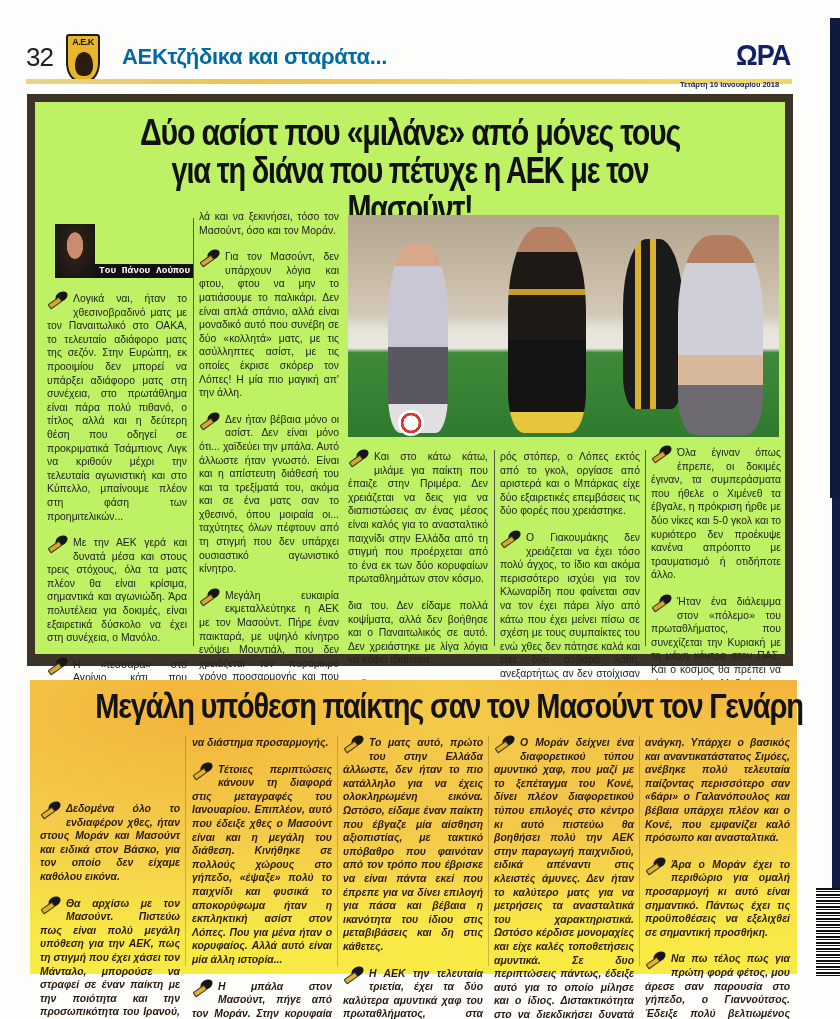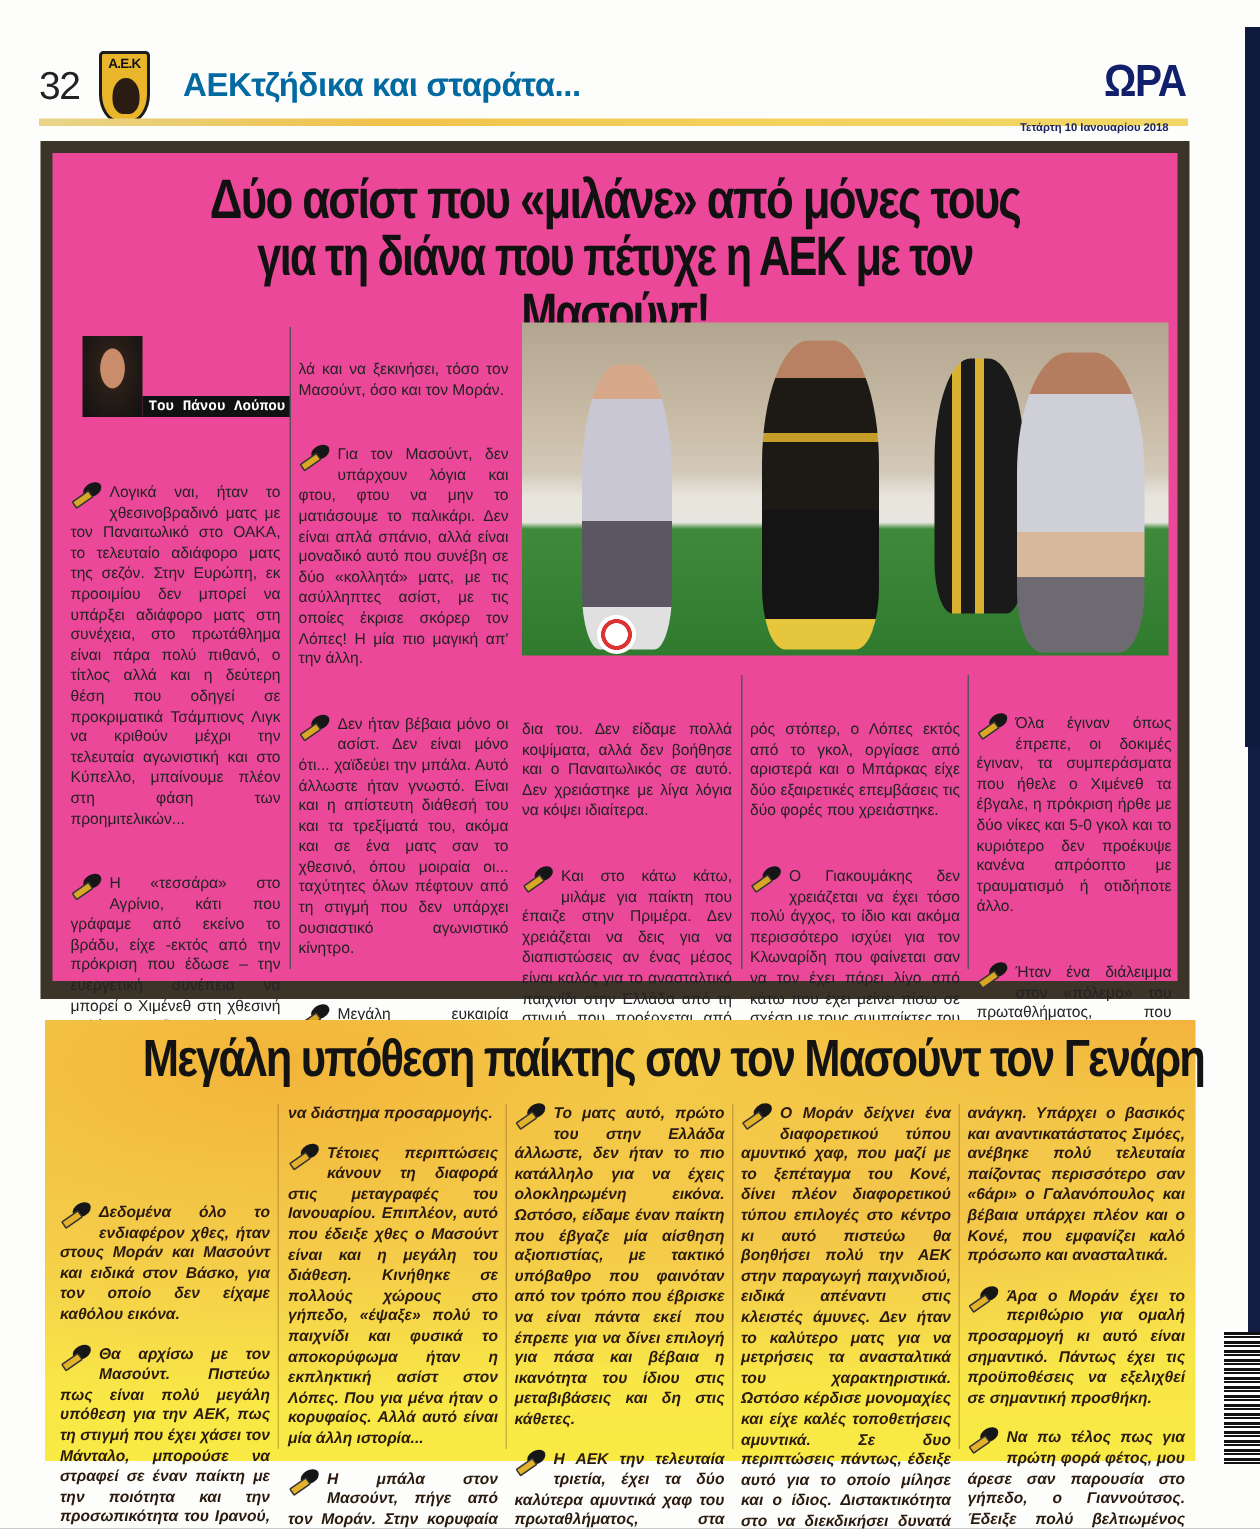--- a/index.html
+++ b/index.html
@@ -18,27 +18,27 @@
   .hdr-date { position: absolute; left: 680px; top: 80px; font-size: 7.5px; font-weight: bold; color: #1a2360; }
 
   
   .edge-strip { position: absolute; left: 830px; top: 18px; width: 10px; height: 480px; background: #101a3d; }
   .edge-strip2 { position: absolute; left: 832px; top: 498px; width: 8px; height: 400px; background: #141e44; }
   .barcode { position: absolute; left: 816px; top: 888px; width: 24px; height: 88px;
     background: repeating-linear-gradient(180deg,#111 0 2px,#fff 2px 3px,#111 3px 4px,#fff 4px 6px); }
 
   
   .frame1 { position: absolute; left: 27px; top: 94px; width: 766px; height: 572px; background: #3c3429; padding: 8px; }
-  .frame1-inner { position: absolute; left: 8px; top: 8px; right: 8px; bottom: 12px; background: #ec4899; }
+  .frame1-inner { position: absolute; left: 8px; top: 8px; right: 8px; bottom: 12px; background: #bef264; }
   .headline1 { position: absolute; left: 0; right: 0; top: 12px; text-align: center; font-family: "Liberation Sans", sans-serif; font-weight: bold; color: #111; line-height: 38px; }
   .headline1 .l1 { display: block; font-size: 37px; letter-spacing: -1.5px; transform: scaleX(0.82); }
   .headline1 .l2 { display: block; font-size: 37px; letter-spacing: -1.5px; transform: scaleX(0.78); }
 
   .col { position: absolute; font-size: 10.4px; line-height: 13.6px; color: #222; text-align: justify; }
-  .col p { margin-bottom: 13px; hyphens: auto; margin-top: 30px; }
+  .col p { margin-bottom: 13px; hyphens: auto; }
   .col p:last-child { margin-bottom: 0; }
   .mic { display: inline-block; width: 22px; height: 16px; float: left; margin: 0 4px 0 0; position: relative; }
   .mic::before { content: ""; position: absolute; left: 8px; top: 0; width: 13px; height: 9px; background: #161616; border-radius: 50%; transform: rotate(-30deg); }
   .mic::after { content: ""; position: absolute; left: 1px; top: 8px; width: 12px; height: 4px; background: #d9a625; border: 1px solid #333; transform: rotate(-35deg); border-radius: 1px; }
   .col-sep { position: absolute; width: 1px; background: #555; }
 
   .author1 { position: absolute; left: 20px; top: 122px; width: 130px; height: 54px; }
   .author-photo { position: absolute; left: 0; top: 0; width: 40px; height: 54px; background: radial-gradient(ellipse at 50% 40%, #c98d6b 0 28%, #2b1f18 30%, #111 100%); }
   .author-name { position: absolute; left: 40px; bottom: 0; height: 14px; padding: 0 4px; background: #111; color: #fff; font-size: 9.5px; font-weight: bold; line-height: 14px; white-space: nowrap; font-family: Liberation Mono, monospace; }
 
@@ -87,20 +87,21 @@
       <span class="l2">για τη διάνα που πέτυχε η ΑΕΚ με τον Μασούντ!</span>
     </h1>
 
     <div class="author1">
       <div class="author-photo"></div>
       <div class="author-name">Του Πάνου Λούπου</div>
     </div>
 
     <div class="col" style="left:12px; top:190px; width:140px;">
       <p><span class="mic"></span><span>Λογικά ναι, ήταν το χθεσινοβραδινό ματς με τον Παναιτωλικό στο ΟΑΚΑ, το τελευταίο αδιάφορο ματς της σεζόν. Στην Ευρώπη, εκ προοιμίου δεν μπορεί να υπάρξει αδιάφορο ματς στη συνέχεια, στο πρωτάθλημα είναι πάρα πολύ πιθανό, ο τίτλος αλλά και η δεύτερη θέση που οδηγεί σε προκριματικά Τσάμπιονς Λιγκ να κριθούν μέχρι την τελευταία αγωνιστική και στο Κύπελλο, μπαίνουμε πλέον στη φάση των προημιτελικών...</span></p>
+      <p><span class="mic"></span><span>Με την ΑΕΚ γερά και δυνατά μέσα και στους τρεις στόχους, όλα τα ματς πλέον θα είναι κρίσιμα, σημαντικά και αγωνιώδη. Άρα πολυτέλεια για δοκιμές, είναι εξαιρετικά δύσκολο να έχει στη συνέχεια, ο Μανόλο.</span></p>
       <p><span class="mic"></span><span>Η «τεσσάρα» στο Αγρίνιο, κάτι που γράφαμε από εκείνο το βράδυ, είχε -εκτός από την πρόκριση που έδωσε – την ευεργετική συνέπεια να μπορεί ο Χιμένεθ στη χθεσινή ρεβάνς, να ξεκουράσει τους βασικούς, να δώσει ευκαιρίες σε παιδιά με μικρότερο χρόνο συμμετοχής, αλ-</span></p>
     </div>
     <div class="col-sep" style="left:158px; top:116px; height:428px;"></div>
 
     <div class="col" style="left:164px; top:108px; width:140px;">
       <p><span>λά και να ξεκινήσει, τόσο τον Μασούντ, όσο και τον Μοράν.</span></p>
       <p><span class="mic"></span><span>Για τον Μασούντ, δεν υπάρχουν λόγια και φτου, φτου να μην το ματιάσουμε το παλικάρι. Δεν είναι απλά σπάνιο, αλλά είναι μοναδικό αυτό που συνέβη σε δύο «κολλητά» ματς, με τις ασύλληπτες ασίστ, με τις οποίες έκρισε σκόρερ τον Λόπες! Η μία πιο μαγική απ' την άλλη.</span></p>
       <p><span class="mic"></span><span>Δεν ήταν βέβαια μόνο οι ασίστ. Δεν είναι μόνο ότι... χαϊδεύει την μπάλα. Αυτό άλλωστε ήταν γνωστό. Είναι και η απίστευτη διάθεσή του και τα τρεξίματά του, ακόμα και σε ένα ματς σαν το χθεσινό, όπου μοιραία οι... ταχύτητες όλων πέφτουν από τη στιγμή που δεν υπάρχει ουσιαστικό αγωνιστικό κίνητρο.</span></p>
       <p><span class="mic"></span><span>Μεγάλη ευκαιρία εκμεταλλεύτηκε η ΑΕΚ με τον Μασούντ. Πήρε έναν παικταρά, με υψηλό κίνητρο ενόψει Μουντιάλ, που δεν χρειάζεται τον παραμικρό χρόνο προσαρμογής και που ξέρει και το ελληνικό πρωτάθλημα. Φτου, φτου και πάλι!</span></p>
       <p><span class="mic"></span><span>Πολύ καλά στοιχεία είδαμε και από τον Μοράν. Υπομονή στο παιχνίδι του είδαμε, ότι βλέπει γήπεδο είδαμε, ότι έτρεχε προς την μπάλα για να πάρει την πάσα, επίσης το είδαμε. Και δύο τρεις κάθετες είδαμε από τα πό-</span></p>
@@ -108,22 +109,22 @@
 
     <div class="photo">
       <div class="fig" style="left:40px;top:28px;width:60px;height:190px;background:linear-gradient(180deg,#d7a88a 0 12%,#c9c7d4 12% 55%,#5a5762 55% 85%,#e0e0e0 85%);"></div>
       <div class="fig" style="left:160px;top:12px;width:78px;height:206px;background:linear-gradient(180deg,#b88163 0 12%,#1d1a15 12%,#1d1a15 30%,#c79d2a 30% 33%,#1d1a15 33% 55%,#141414 55% 90%,#e6c63c 90%);"></div>
       <div class="fig" style="left:275px;top:24px;width:60px;height:170px;background:linear-gradient(90deg,#1a1a1a 0 20%,#d8b130 20% 30%,#1a1a1a 30% 45%,#d8b130 45% 55%,#1a1a1a 55%);"></div>
       <div class="fig" style="left:330px;top:20px;width:85px;height:200px;background:linear-gradient(180deg,#b57d5f 0 14%,#cfcfd8 14% 60%,#d8b89a 60% 75%,#6d6a72 75%);"></div>
       <div style="position:absolute;left:50px;top:195px;width:26px;height:26px;border-radius:50%;background:radial-gradient(circle,#fff 40%,#d33 42% 55%,#fff 57%);"></div>
     </div>
 
     <div class="col" style="left:313px; top:348px; width:140px;">
+      <p><span class="mic"></span><span>Και στο κάτω κάτω, μιλάμε για παίκτη που έπαιζε στην Πριμέρα. Δεν χρειάζεται να δεις για να διαπιστώσεις αν ένας μέσος είναι καλός για το ανασταλτικό παιχνίδι στην Ελλάδα από τη στιγμή που προέρχεται από το ένα εκ των δύο κορυφαίων πρωταθλημάτων στον κόσμο.</span></p>
       <p><span>δια του. Δεν είδαμε πολλά κοψίματα, αλλά δεν βοήθησε και ο Παναιτωλικός σε αυτό. Δεν χρειάστηκε με λίγα λόγια να κόψει ιδιαίτερα.</span></p>
-      <p><span class="mic"></span><span>Και στο κάτω κάτω, μιλάμε για παίκτη που έπαιζε στην Πριμέρα. Δεν χρειάζεται να δεις για να διαπιστώσεις αν ένας μέσος είναι καλός για το ανασταλτικό παιχνίδι στην Ελλάδα από τη στιγμή που προέρχεται από το ένα εκ των δύο κορυφαίων πρωταθλημάτων στον κόσμο.</span></p>
       <p><span class="mic"></span><span>Από εκεί και πέρα, ο Γιαννούτσος έκανε πολύ μεστή εμφάνιση παίζοντας ως αριστε-</span></p>
     </div>
     <div class="col-sep" style="left:459px; top:348px; height:196px;"></div>
 
     <div class="col" style="left:465px; top:348px; width:140px;">
       <p><span>ρός στόπερ, ο Λόπες εκτός από το γκολ, οργίασε από αριστερά και ο Μπάρκας είχε δύο εξαιρετικές επεμβάσεις τις δύο φορές που χρειάστηκε.</span></p>
       <p><span class="mic"></span><span>Ο Γιακουμάκης δεν χρειάζεται να έχει τόσο πολύ άγχος, το ίδιο και ακόμα περισσότερο ισχύει για τον Κλωναρίδη που φαίνεται σαν να τον έχει πάρει λίγο από κάτω που έχει μείνει πίσω σε σχέση με τους συμπαίκτες του ενώ χθες δεν πάτησε καλά και είχε δύο σοβαρά λάθη, ανεξαρτήτως αν δεν στοίχισαν στην ομάδα, ο Βράνιες. Δεν νομίζω ότι χρειάζονται πολλά πολλά για το χθεσινοβραδινό παιχνίδι.</span></p>
     </div>
     <div class="col-sep" style="left:610px; top:348px; height:196px;"></div>
 

